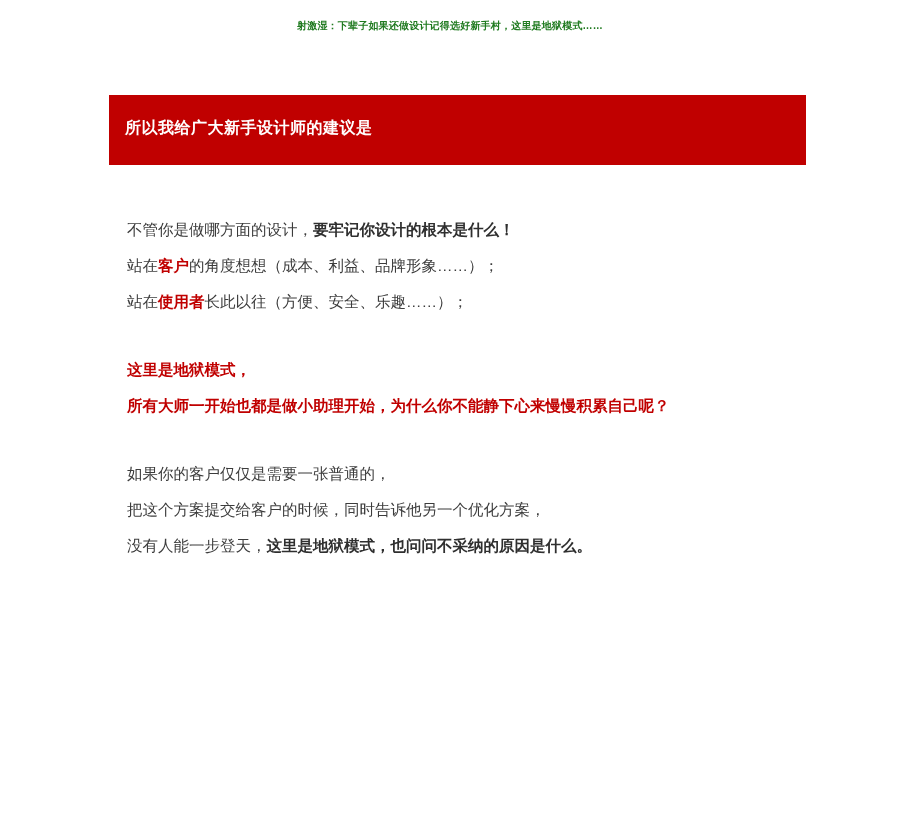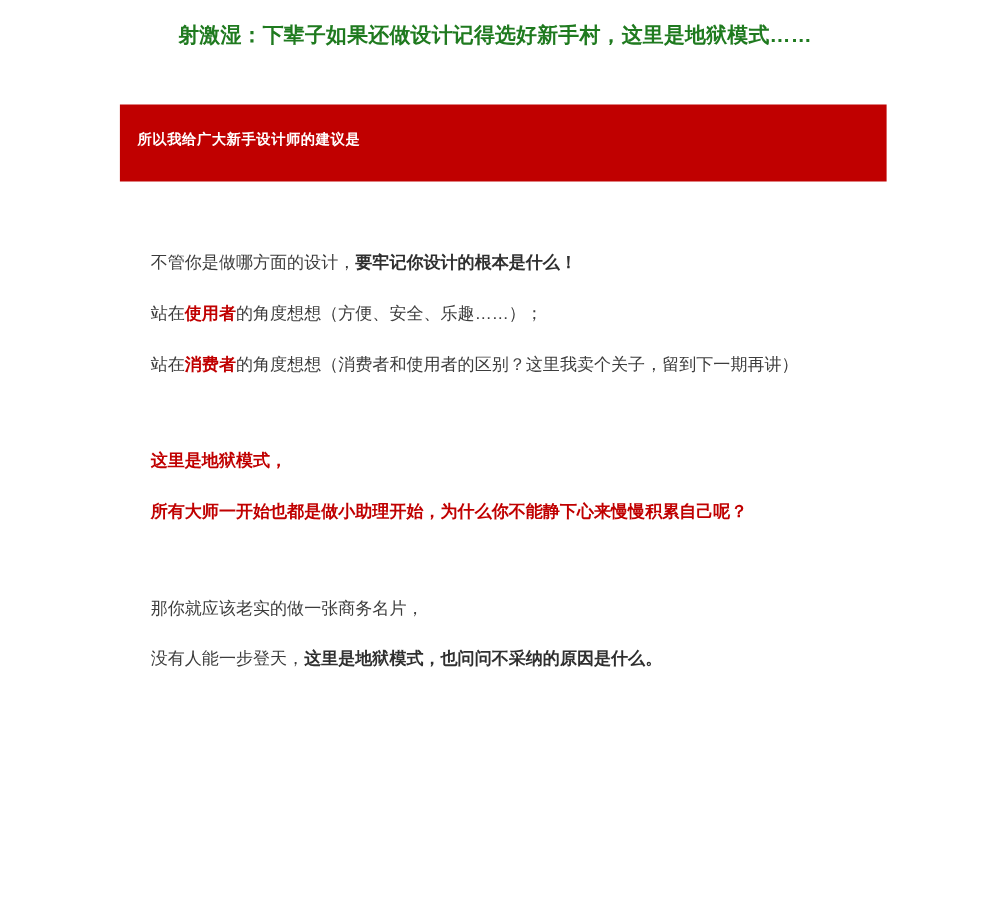--- a/index.html
+++ b/index.html
@@ -20,57 +20,57 @@
     height: 827px;
   }
 
   
   .top-caption {
     position: absolute;
     top: 19px;
     left: 0;
     width: 900px;
     text-align: center;
-    font-size: 19px;
+    font-size: 10px;
     font-weight: bold;
     color: #1f7a1f;
     letter-spacing: 0.2px;
   }
 
   
   .banner {
     position: absolute;
     top: 95px;
     left: 109px;
     width: 697px;
     height: 70px;
     background: #c00000;
   }
   .banner-text {
     position: absolute;
     left: 16px;
     top: 23px;
-    font-size: 13px;
+    font-size: 16px;
     font-weight: bold;
     color: #ffffff;
     letter-spacing: 0.5px;
   }
 
   
   .content {
     position: absolute;
     left: 123px;
     top: 210px;
     width: 760px;
     font-size: 15.5px;
     line-height: 32px;
     color: #3c3c3c;
   }
   .content p {
-    margin: 14px;
+    margin: 4px;
     white-space: nowrap;
   }
   .gap-md { height: 28px; }
   .gap-lg { height: 42px; }
   .redbold {
     color: #c00000;
     font-weight: bold;
   }
   .darkbold {
     color: #2f2f2f;
@@ -87,37 +87,38 @@
   <div class="banner">
     <div class="banner-text">所以我给广大新手设计师的建议是</div>
   </div>
 
   <div class="content">
 
     <p>
       <span>不管你是做哪方面的设计，</span><span class="darkbold">要牢记你设计的根本是什么！</span>
     </p>
 
-
     <p>
-      <span>站在</span><span class="redbold">使用者</span><span>的角度想想（方便、安全、乐趣……）；</span>
+      <span>站在</span><span class="redbold">客户</span><span>的角度想想（成本、利益、品牌形象……）；</span>
     </p>
 
     <p>
-      <span>站在</span><span class="redbold">消费者</span><span>的角度想想（消费者和使用者的区别？这里我卖个关子，留到下一期再讲）</span>
+      <span>站在</span><span class="redbold">使用者</span><span>长此以往（方便、安全、乐趣……）；</span>
     </p>
+
 
     <div class="gap-md"></div>
 
     <p class="redbold">这里是地狱模式，</p>
     <p class="redbold">所有大师一开始也都是做小助理开始，为什么你不能静下心来慢慢积累自己呢？</p>
 
     <div class="gap-md"></div>
 
-    <p>那你就应该老实的做一张商务名片，</p>
+    <p>如果你的客户仅仅是需要一张普通的，</p>
+    <p>把这个方案提交给客户的时候，同时告诉他另一个优化方案，</p>
 
     <p>
       <span>没有人能一步登天，</span><span class="darkbold">这里是地狱模式，也问问不采纳的原因是什么。</span>
     </p>
 
     <div class="gap-lg"></div>
 
 
   </div>
 

